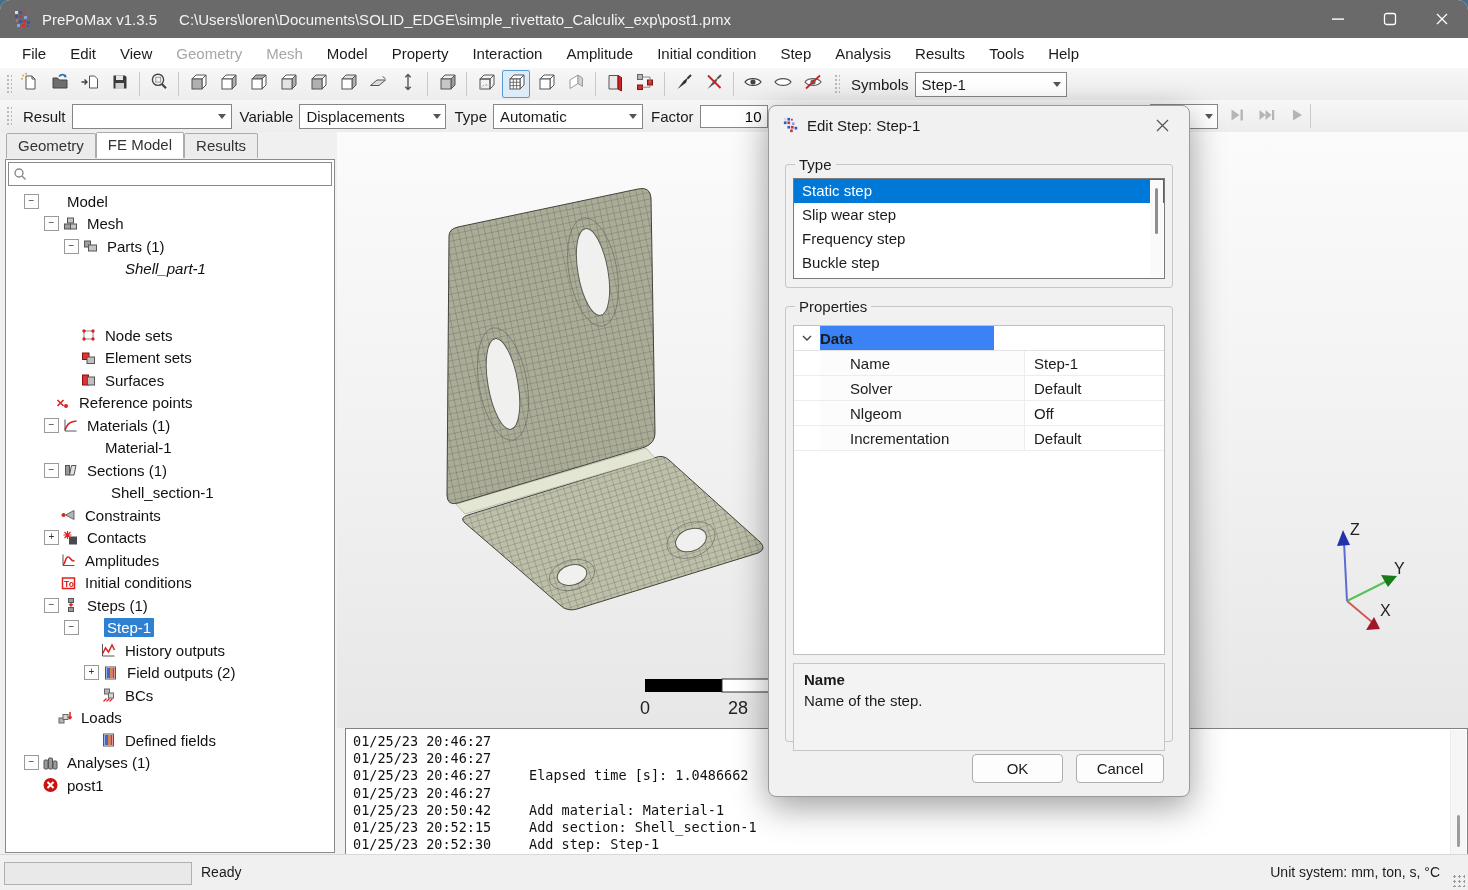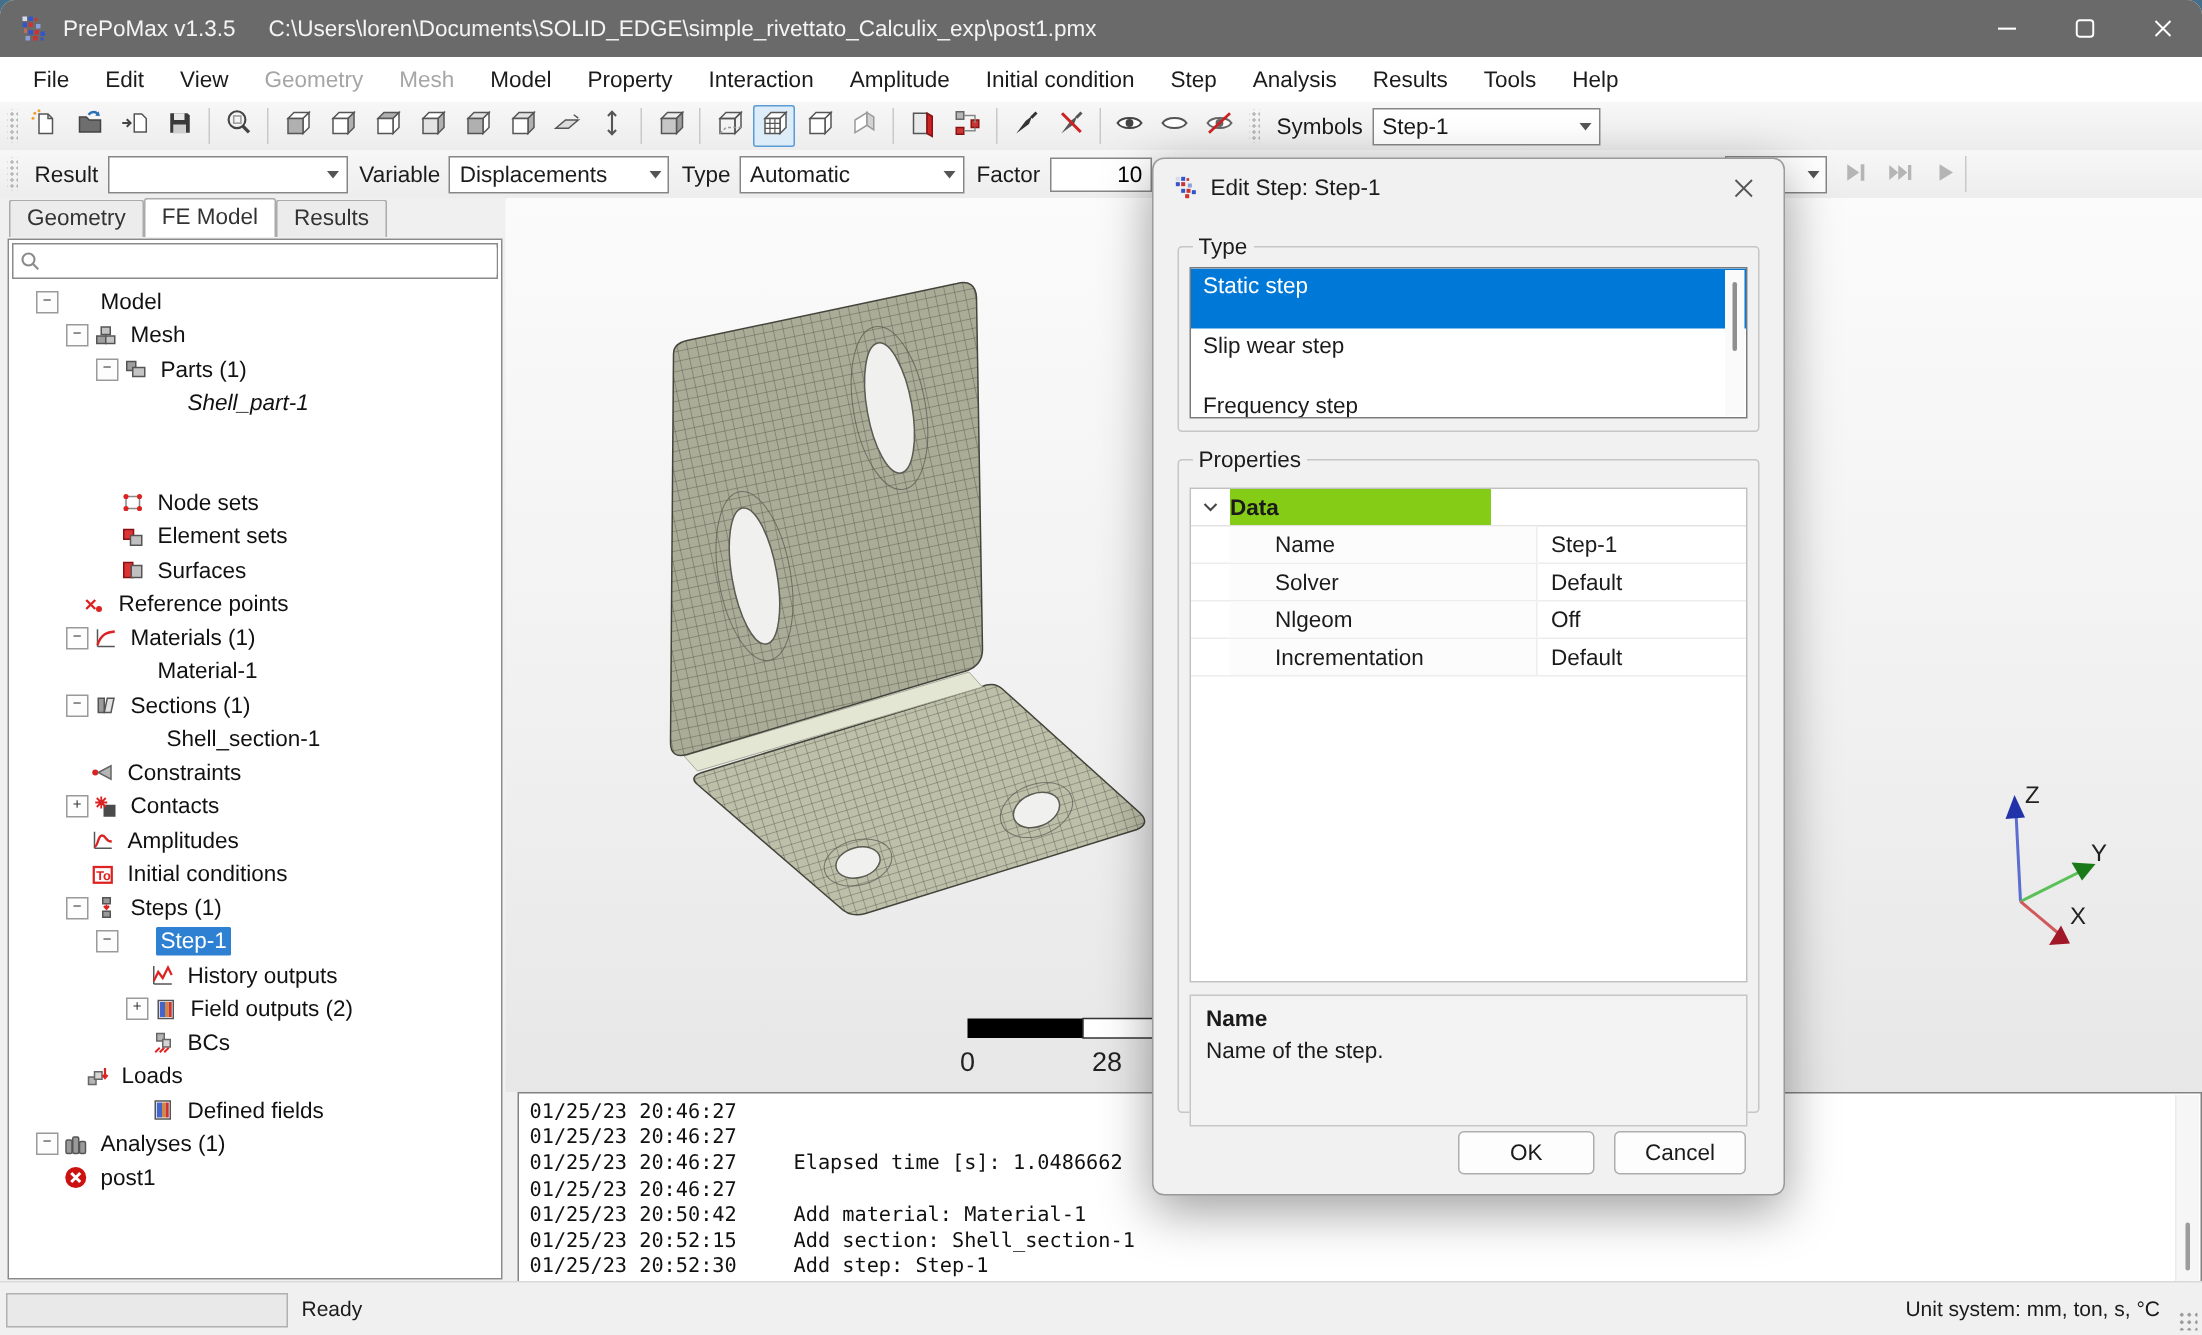--- a/index.html
+++ b/index.html
@@ -64,30 +64,30 @@
   
   .dialog{position:absolute;left:768px;top:105px;width:420px;height:690px;background:#f1f1f1;border:1px solid #9a9a9a;border-radius:8px;box-shadow:0 10px 34px rgba(0,0,0,.38);z-index:40;font-size:15px;color:#1b1b1b}
   .dtitle{height:38px;display:flex;align-items:center}
   .dtitle .dicon{margin:0 8px 0 14px}
   .dclose{margin-left:auto;margin-right:14px;width:26px;height:26px;display:flex;align-items:center;justify-content:center;color:#555}
   fieldset{position:absolute;left:16px;width:386px;border:1px solid #c6c6c6;border-radius:3px;margin:0;padding:0}
   legend{margin-left:9px;padding:0 4px;font-size:15px}
   .fs-type{top:50px;height:130px}
   .fs-props{top:192px;height:442px}
   .typelist{position:absolute;left:7px;right:7px;top:5px;bottom:8px;background:#fff;border:1px solid #7a7a7a;overflow:hidden}
-  .topt{height:40px;line-height:24px;padding-left:8px}
+  .topt{height:24px;line-height:24px;padding-left:8px}
   .topt.selected{background:#0078d7;color:#fff}
   .tscroll{position:absolute;right:1px;top:1px;bottom:1px;width:13px;background:#fafafa}
   .tthumb{position:absolute;right:5px;top:8px;width:3px;height:46px;background:#8f8f8f;border-radius:2px}
   .propgrid{position:absolute;left:7px;right:7px;top:10px;height:328px;background:#fff;border:1px solid #c0c0c0;overflow:hidden}
   .prow{display:flex;height:24px;align-items:center;border-bottom:1px solid #ededed}
   .prow.cat{font-weight:bold;border-bottom:1px solid #e2e2e2}
   .prow .chev{width:26px;display:flex;justify-content:center;flex:none}
   .pname{width:174px;flex:none;padding-left:30px;border-right:1px solid #ededed;background:#fcfcfc;height:100%;display:flex;align-items:center}
-  .prow.cat .pname{background:#84cc16;border-right:none;padding-left:0}
+  .prow.cat .pname{background:#3b82f6;border-right:none;padding-left:0}
   .pval{padding-left:9px}
   .helpbox{position:absolute;left:7px;right:7px;top:348px;height:72px;background:#f3f3f3;border:1px solid #c6c6c6;padding:7px 10px}
   .helpbox .ht{font-weight:bold;margin-bottom:4px}
   .dbtn{position:absolute;top:648px;height:27px;background:#fdfdfd;border:1px solid #adadad;border-radius:4px;font-size:15px;display:flex;align-items:center;justify-content:center}
   .dbtn.ok{left:203px;width:89px}
   .dbtn.cancel{left:307px;width:86px}
 </style>
 </head>
 <body>
 

